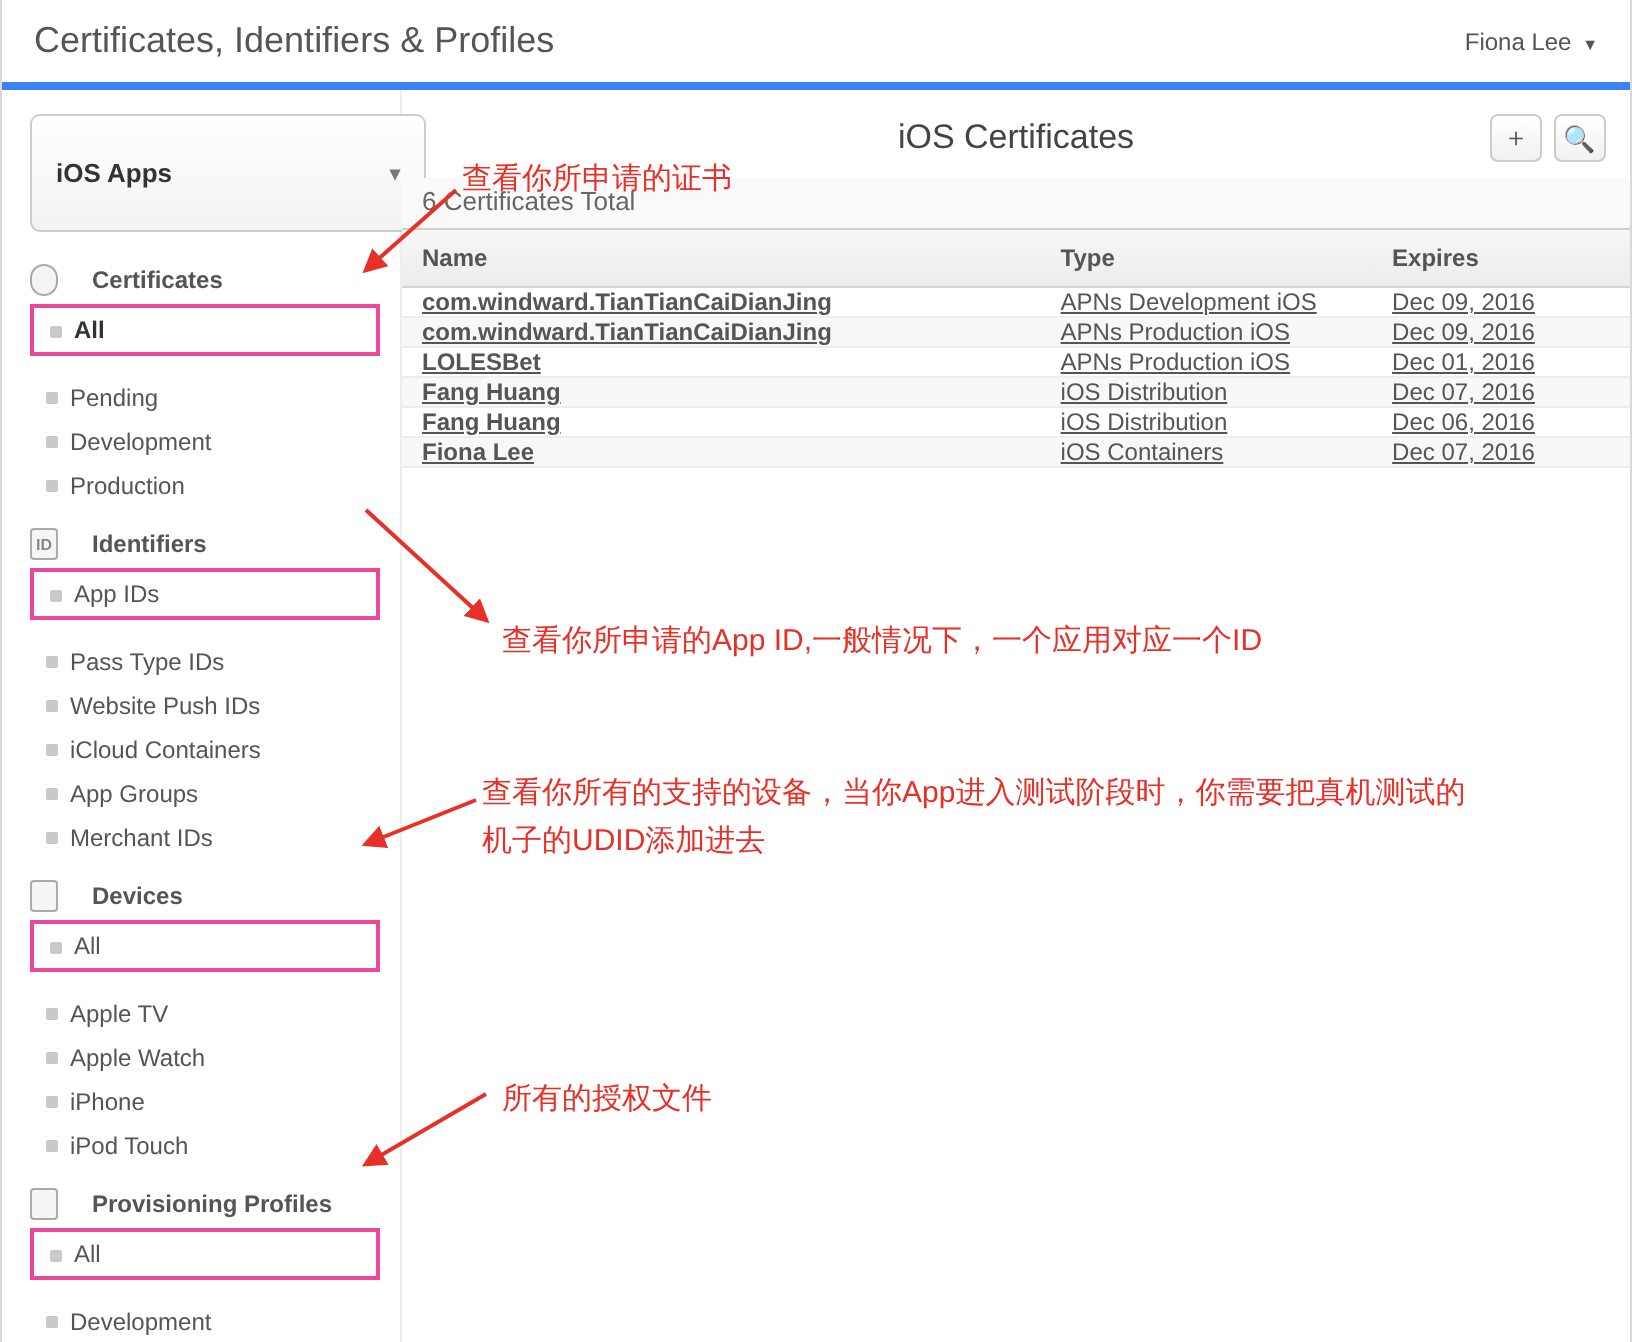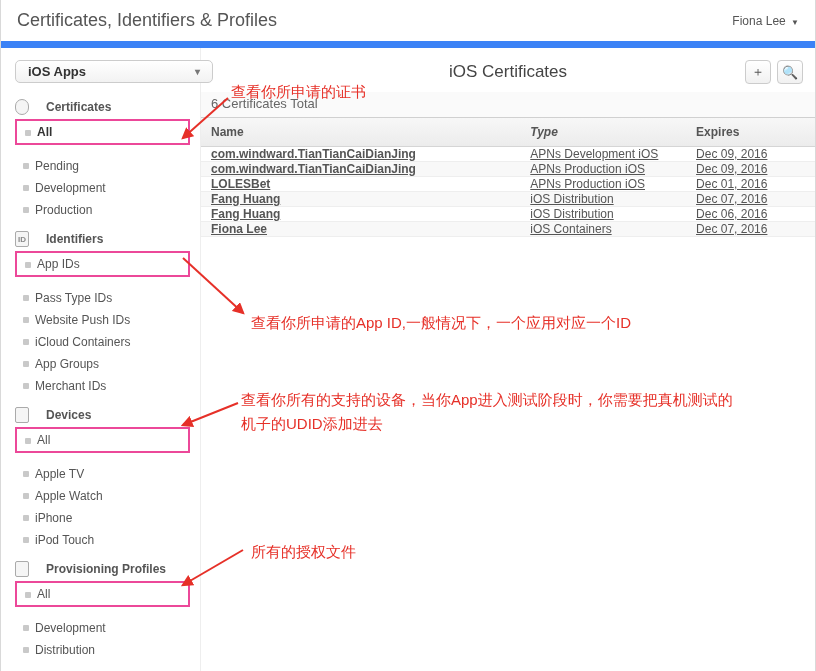--- a/index.html
+++ b/index.html
@@ -1,24 +1,24 @@
 <!DOCTYPE html>
 <html><head>
 <meta charset="utf-8">
 <style>
   * { box-sizing: border-box; margin: 0; padding: 0; }
   body { font-family: "Helvetica Neue", Helvetica, Arial, sans-serif; font-size: 13px; color: #333; background: #fff; width: 816px; }
   .page { border: 1px solid #d9d9d9; border-top: none; position: relative; }
-  .titlebar { display: flex; justify-content: space-between; align-items: center; padding: 10px 16px; border-bottom: 7px solid #3b82f6; }
+  .titlebar { display: flex; justify-content: space-between; align-items: center; padding: 10px 16px; border-bottom: 4px solid #3b82f6; }
   .titlebar h1 { font-size: 18px; font-weight: 500; color: #555; }
   .user { font-size: 12px; color: #555; cursor: pointer; }
   .user .tri { font-size: 8px; margin-left: 2px; }
   .content { display: flex; min-height: 600px; }
   .sidebar { width: 200px; padding: 12px 10px 16px 14px; border-right: 1px solid #eee; }
-  .app-select { display: flex; justify-content: space-between; align-items: center; width: 198px; padding: 3px 12px; border: 1px solid #ccc; border-radius: 5px; background: linear-gradient(#fff,#f2f2f2); font-weight: 600; font-size: 13px; cursor: pointer; margin-bottom: 16px; }
+  .app-select { display: flex; justify-content: space-between; align-items: center; width: 198px; padding: 21px 12px; border: 1px solid #ccc; border-radius: 5px; background: linear-gradient(#fff,#f2f2f2); font-weight: 600; font-size: 13px; cursor: pointer; margin-bottom: 16px; }
   .app-select .chev { font-size: 10px; color: #777; }
   .sect-head { display: flex; align-items: center; gap: 17px; font-weight: 700; font-size: 12px; color: #555; margin: 6px 0 4px 0; }
   .sect-head .badge { display: inline-flex; justify-content: center; align-items: center; width: 14px; height: 16px; border: 1px solid #aaa; border-radius: 7px; font-size: 8px; color: #888; background: #f5f5f5; }
   .sect-head .badge.sq { border-radius: 2px; }
   .sidebar ul { list-style: none; margin: 0 0 10px 0; }
   .sidebar li { padding: 4px 0 4px 20px; font-size: 12px; color: #555; cursor: pointer; position: relative; }
   .sidebar li::before { content: ""; position: absolute; left: 8px; top: 8px; width: 6px; height: 6px; background: #c9c9c9; border-radius: 1px; }
   .sidebar li.selected { font-weight: 600; color: #333; }
   .hl { border: 2px solid #ec4899; padding: 1px 0; margin: 0 0 2px -4px; }
   .hl li { padding-top: 3px; padding-bottom: 3px; }
@@ -27,21 +27,21 @@
   .main-head h2 { font-size: 17px; font-weight: 500; color: #444; }
   .head-btns { position: absolute; right: 12px; top: 12px; display: flex; gap: 6px; }
   .icon-btn { width: 26px; height: 24px; border: 1px solid #ccc; border-radius: 4px; background: linear-gradient(#fff,#f1f1f1); display: flex; align-items: center; justify-content: center; font-size: 13px; cursor: pointer; color: #555; }
   .subhead { padding: 4px 10px 6px 10px; font-size: 13px; color: #666; border-bottom: 1px solid #d0d0d0; background: #fafafa; }
   table { width: 100%; border-collapse: collapse; }
   thead th { text-align: left; font-size: 12px; font-weight: 600; color: #555; background: linear-gradient(#f7f7f7,#ececec); padding: 7px 10px; border-bottom: 1px solid #d5d5d5; }
   tbody td { padding: 0 10px; font-size: 12px; color: #555; border-bottom: 1px solid #eee; text-decoration: underline; }
   tbody tr:nth-child(even) td { background: #f8f8f8; }
   tbody td:first-child { font-weight: 600; }
   .col-name { width: 52%; }
-  .col-type { width: 27%; font-style: italic; }
+  .col-type { width: 27%; }
   .col-exp { width: 21%; }
   .annot { position: absolute; color: #e63028; font-size: 15px; pointer-events: none; white-space: nowrap; }
   .annot.wrap { white-space: normal; width: 500px; text-align: left; line-height: 1.6; }
   svg.arrow { position: absolute; pointer-events: none; overflow: visible; }
 </style>
 </head>
 <body>
 
 <div class="page">
   <div class="titlebar">

